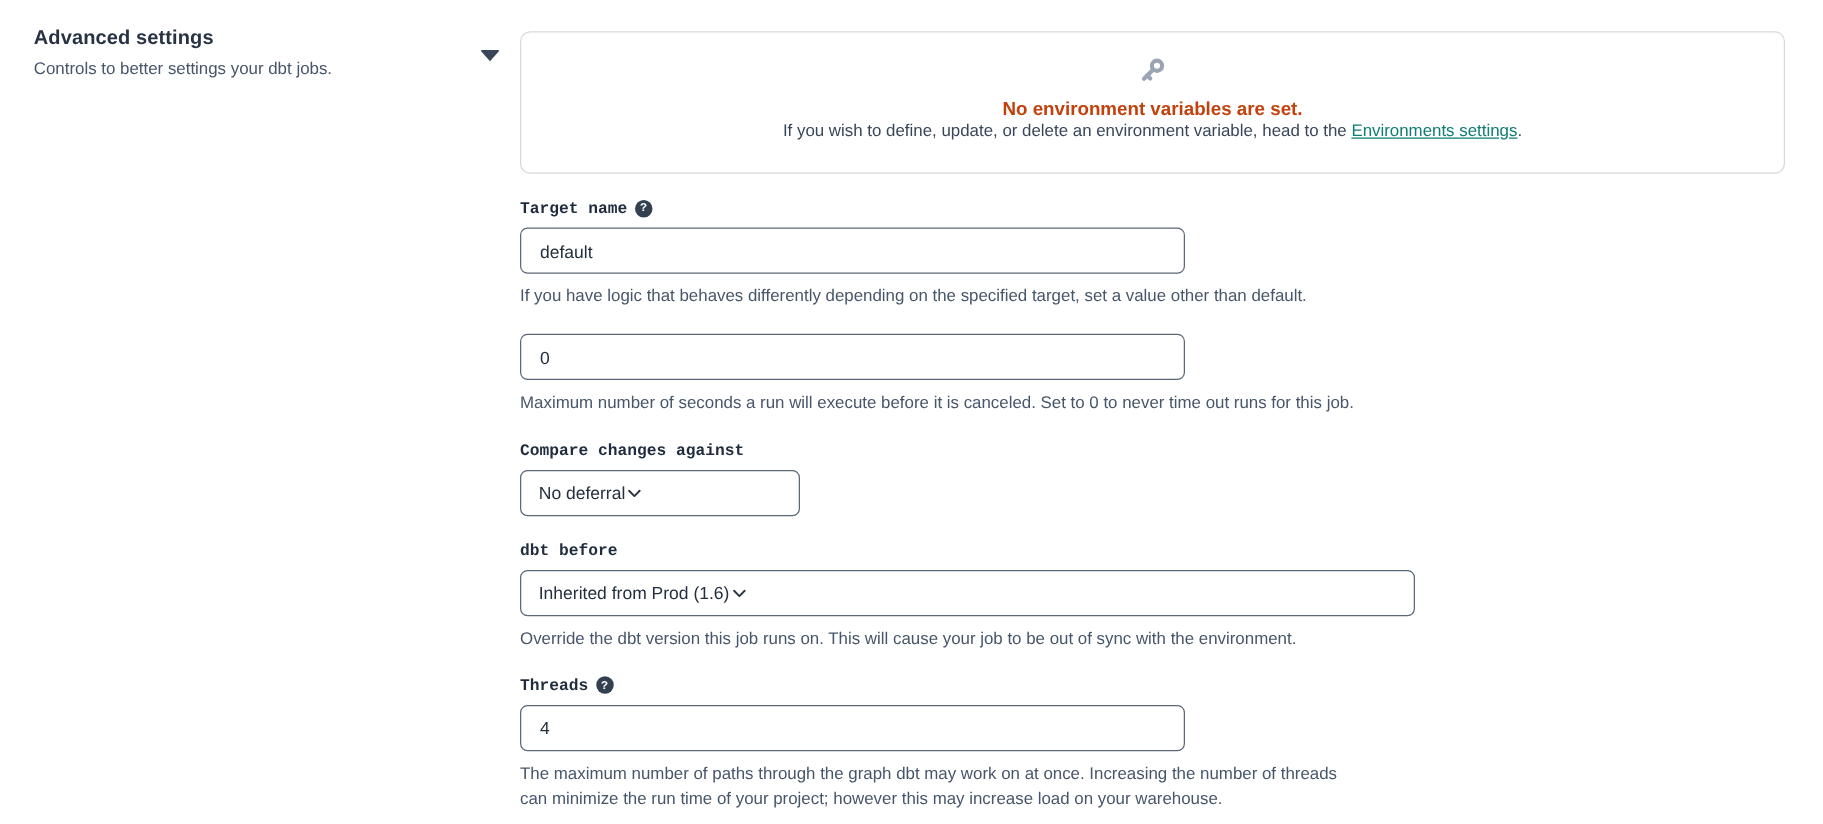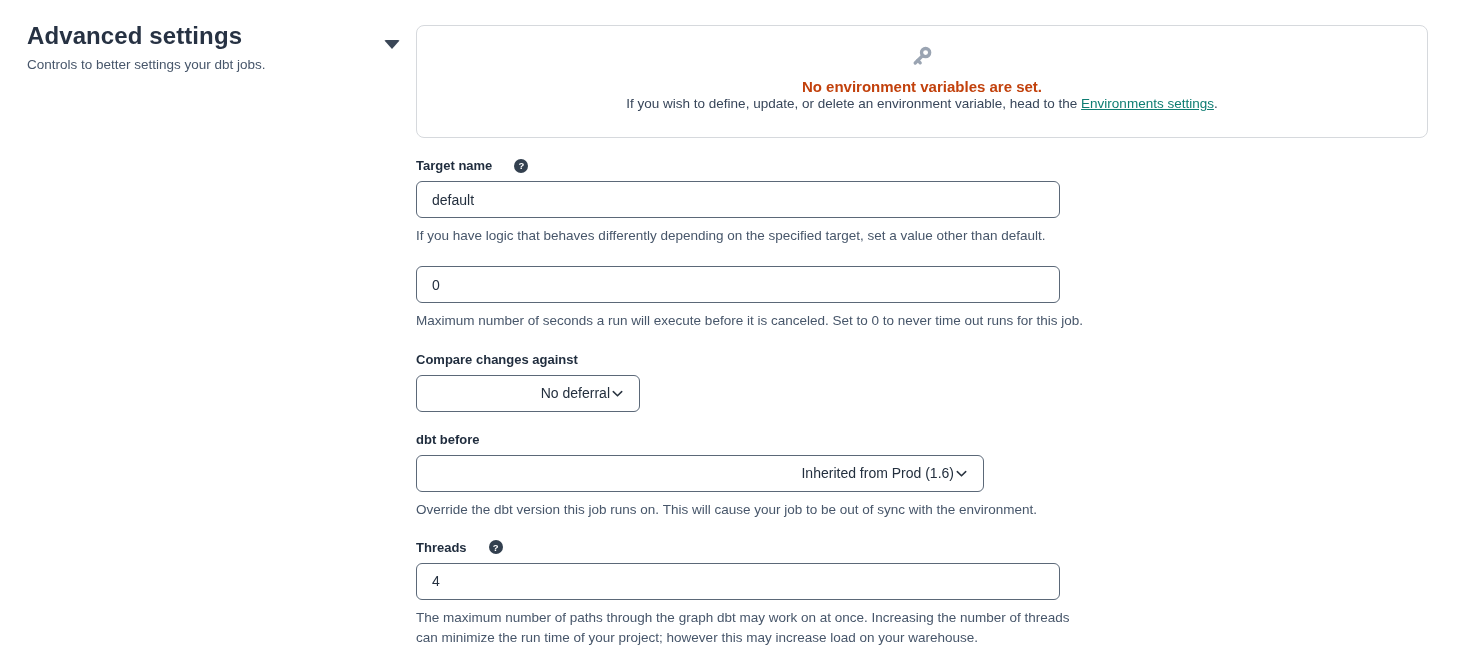--- a/index.html
+++ b/index.html
@@ -7,21 +7,21 @@
     width: 1458px; height: 659px;
     background: #ffffff;
     font-family: "Liberation Sans", sans-serif;
     color: #232f3e;
     overflow: hidden;
   }
   .page { display: flex; padding: 20px 30px 0 27px; }
 
   
   .left-col { width: 357px; flex: 0 0 357px; padding-top: 2px; }
-  .page-title { font-size: 24px; font-weight: 700; color: #273243; letter-spacing: 0.1px; }
+  .page-title { font-size: 16px; font-weight: 700; color: #273243; letter-spacing: 0.1px; }
   .page-subtitle { font-size: 13.5px; color: #47566a; margin-top: 7px; }
 
   .caret-col { width: 32px; flex: 0 0 32px; padding-top: 20px; }
   .caret-down {
     width: 0; height: 0; cursor: pointer;
     border-left: 8px solid transparent;
     border-right: 8px solid transparent;
     border-top: 9px solid #3a4657;
     border-radius: 2px;
   }
@@ -36,51 +36,51 @@
     padding: 20px 24px 26px 24px;
     text-align: center;
   }
   .env-icon { display: inline-block; margin-bottom: 4px; }
   .env-title { font-size: 15px; font-weight: 700; color: #c2410c; margin-top: 2px; }
   .env-msg { font-size: 13.5px; color: #38465a; margin-top: 1px; }
   .env-msg a { color: #0e7d72; text-decoration: underline; cursor: pointer; }
 
   .form { width: 672px; }
   .field { margin-top: 20px; }
-  .label-row { display: flex; align-items: center; gap: 22px; margin-bottom: 8px; }
+  .label-row { display: flex; align-items: center; gap: 6px; margin-bottom: 8px; font-family: Liberation Mono, monospace; }
   .label { font-size: 13px; font-weight: 700; color: #1f2c3d; }
   .help-badge {
     width: 14px; height: 14px; border-radius: 50%;
     background: #33404f; color: #ffffff;
     font-size: 9.5px; font-weight: 700;
     display: inline-flex; align-items: center; justify-content: center;
     cursor: pointer; line-height: 1;
   }
   .text-input {
-    width: 644px; height: 37px;
+    width: 532px; height: 37px;
     border: 1px solid #5b6878;
     border-radius: 6px;
     padding: 0 15px;
     font-size: 14px;
     font-family: "Liberation Sans", sans-serif;
     color: #232f3e;
     background: #ffffff;
     outline: none;
   }
   .select {
     height: 37px;
     border: 1px solid #5b6878;
     border-radius: 6px;
     padding: 0 14px;
-    display: flex; align-items: center; justify-content: flex-end;
+    display: flex; align-items: center; justify-content: flex-start;
     font-size: 14px; color: #232f3e;
     background: #ffffff; cursor: pointer;
   }
   .select.small { width: 224px; }
-  .select.full { width: 568px; }
+  .select.full { width: 716px; }
   .chevron { flex: 0 0 auto; display: inline-flex; }
   .helper { font-size: 13.5px; color: #47566a; margin-top: 8px; line-height: 1.5; }
 </style>
 </head>
 <body>
 
 <div class="page">
 
   <div class="left-col">
     <div class="page-title">Advanced settings</div>

